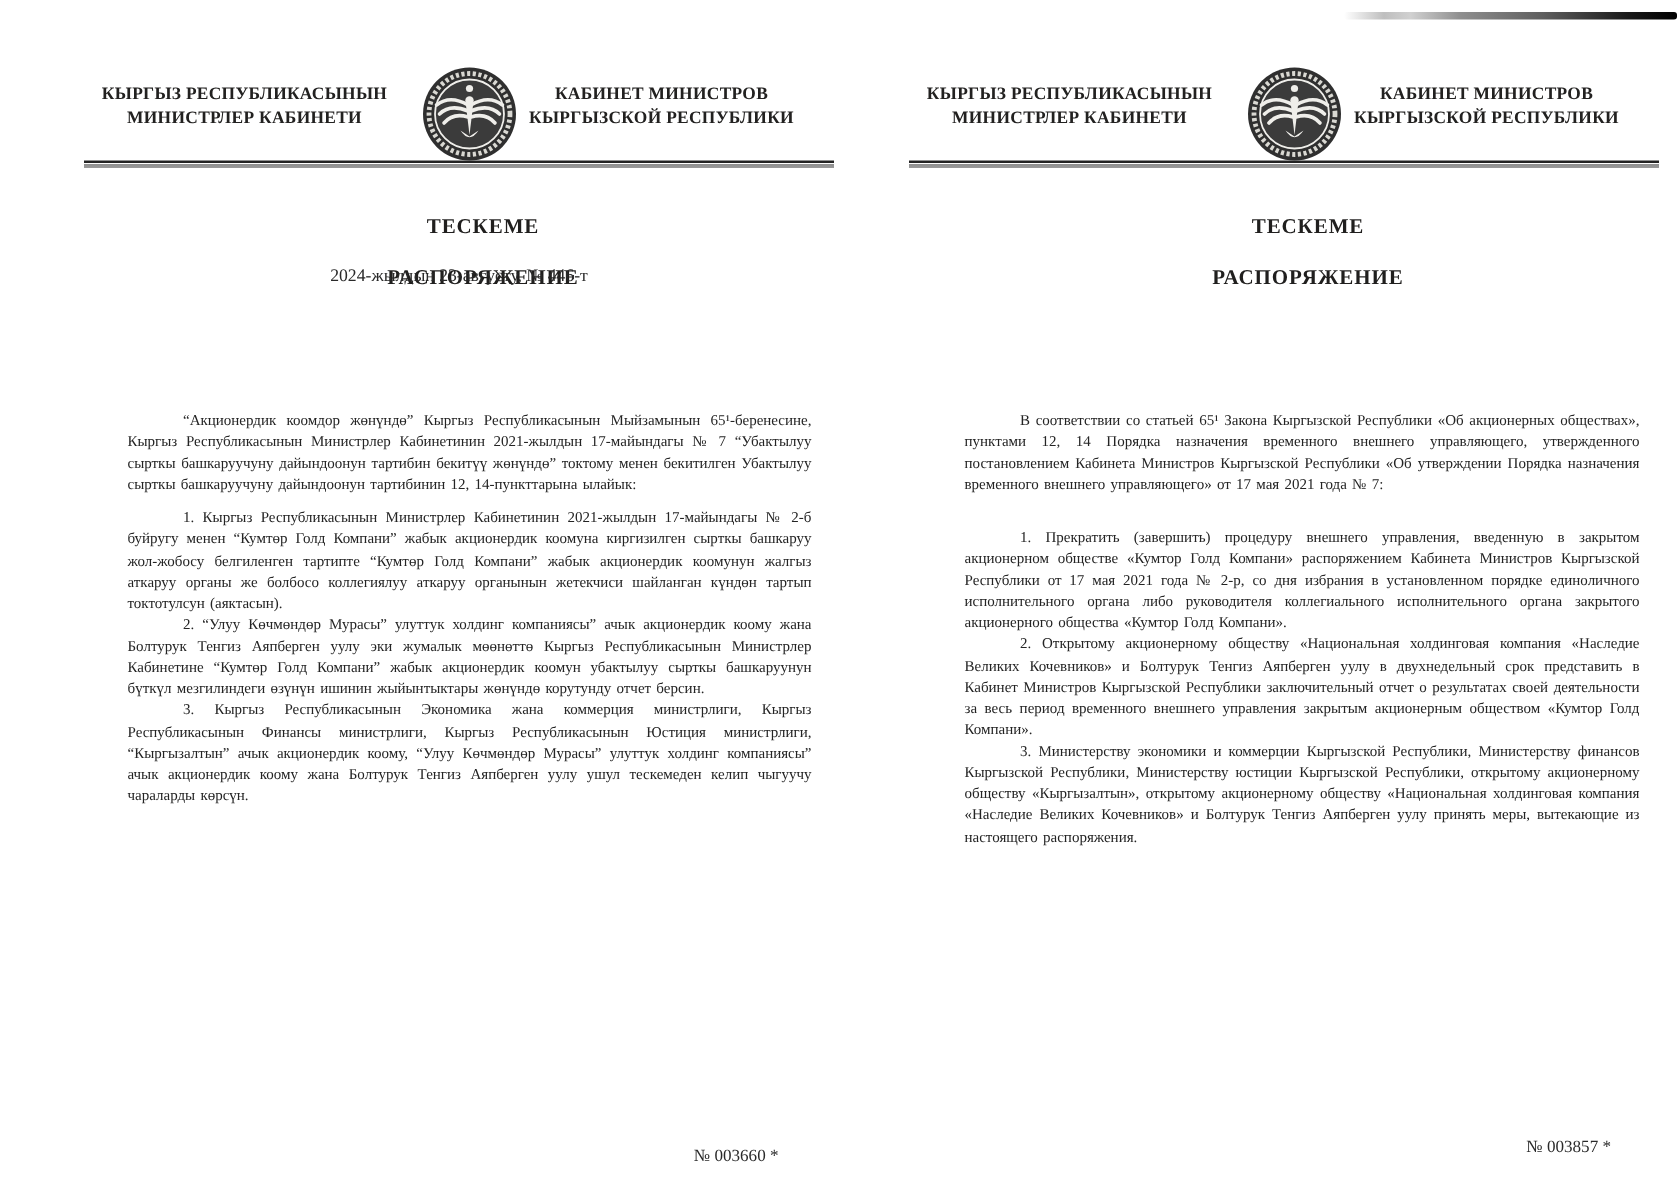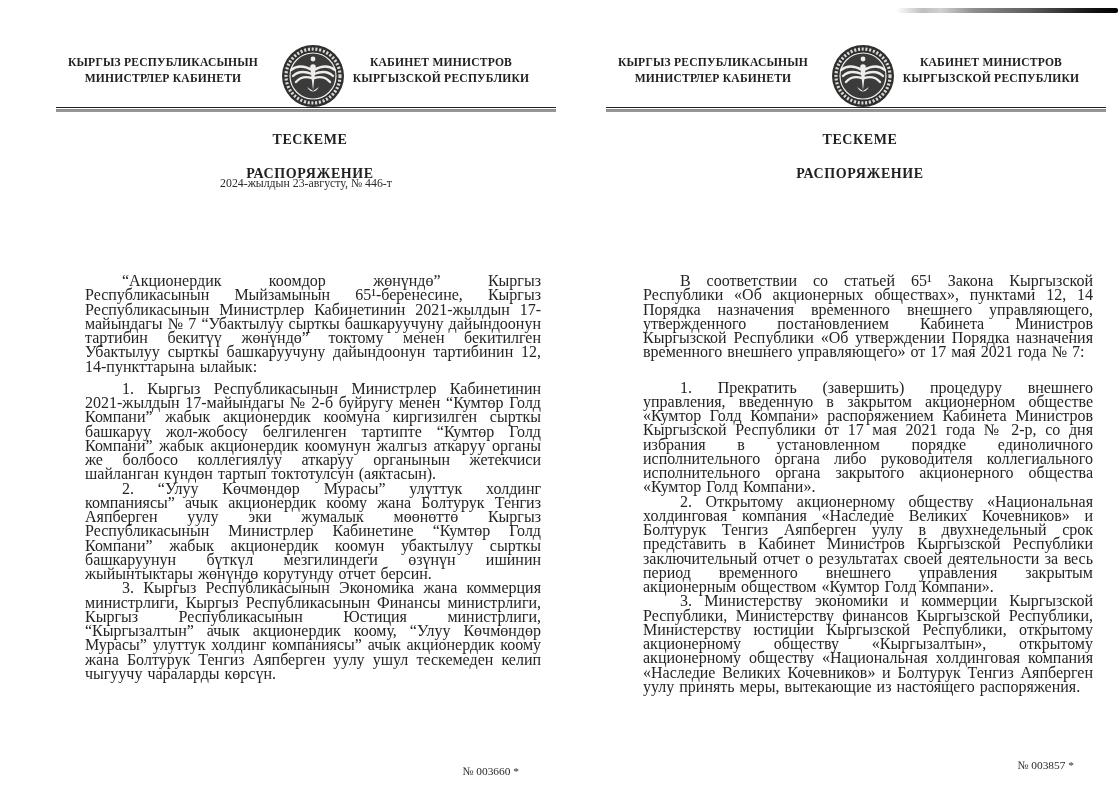--- a/index.html
+++ b/index.html
@@ -73,21 +73,21 @@
     background: linear-gradient(to bottom,
       #232323 0%, #232323 28%,
       #ffffff 28%, #ffffff 46%,
       #8e8e8e 46%, #9a9a9a 100%);
   }
 
   .title {
     position: absolute;
     left: 0;
     width: 100%;
-    margin: 4px;
+    margin: 16px;
     padding-left: 12px;
     box-sizing: border-box;
     text-align: center;
     font-size: 14px;
     font-weight: bold;
     letter-spacing: 0.6px;
     color: #201f1e;
   }
   .title-1 { top: 128px; }
   .title-2 { top: 162px; }
@@ -100,21 +100,21 @@
     padding-left: 12px;
     box-sizing: border-box;
     text-align: center;
     font-size: 11.8px;
     color: #2a2a2a;
   }
 
   .doc-body {
     position: absolute;
     top: 274px;
-    font-size: 16px;
+    font-size: 10px;
     line-height: 14.25px;
     text-align: justify;
     color: #242424;
     font-family: Liberation Serif, serif;
   }
   .page-left  .doc-body { left: 45px; width: 456px; }
   .page-right .doc-body { left: 53px; width: 450px; }
 
   .doc-body p {
     margin: 0;

